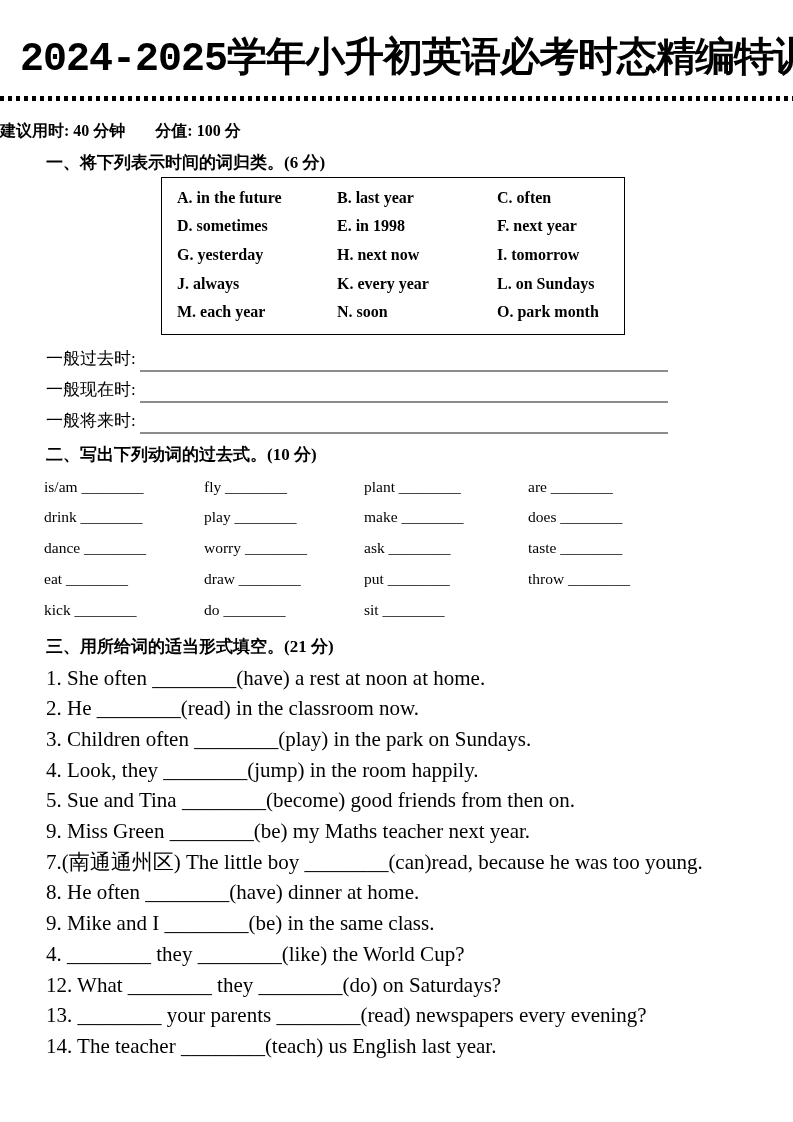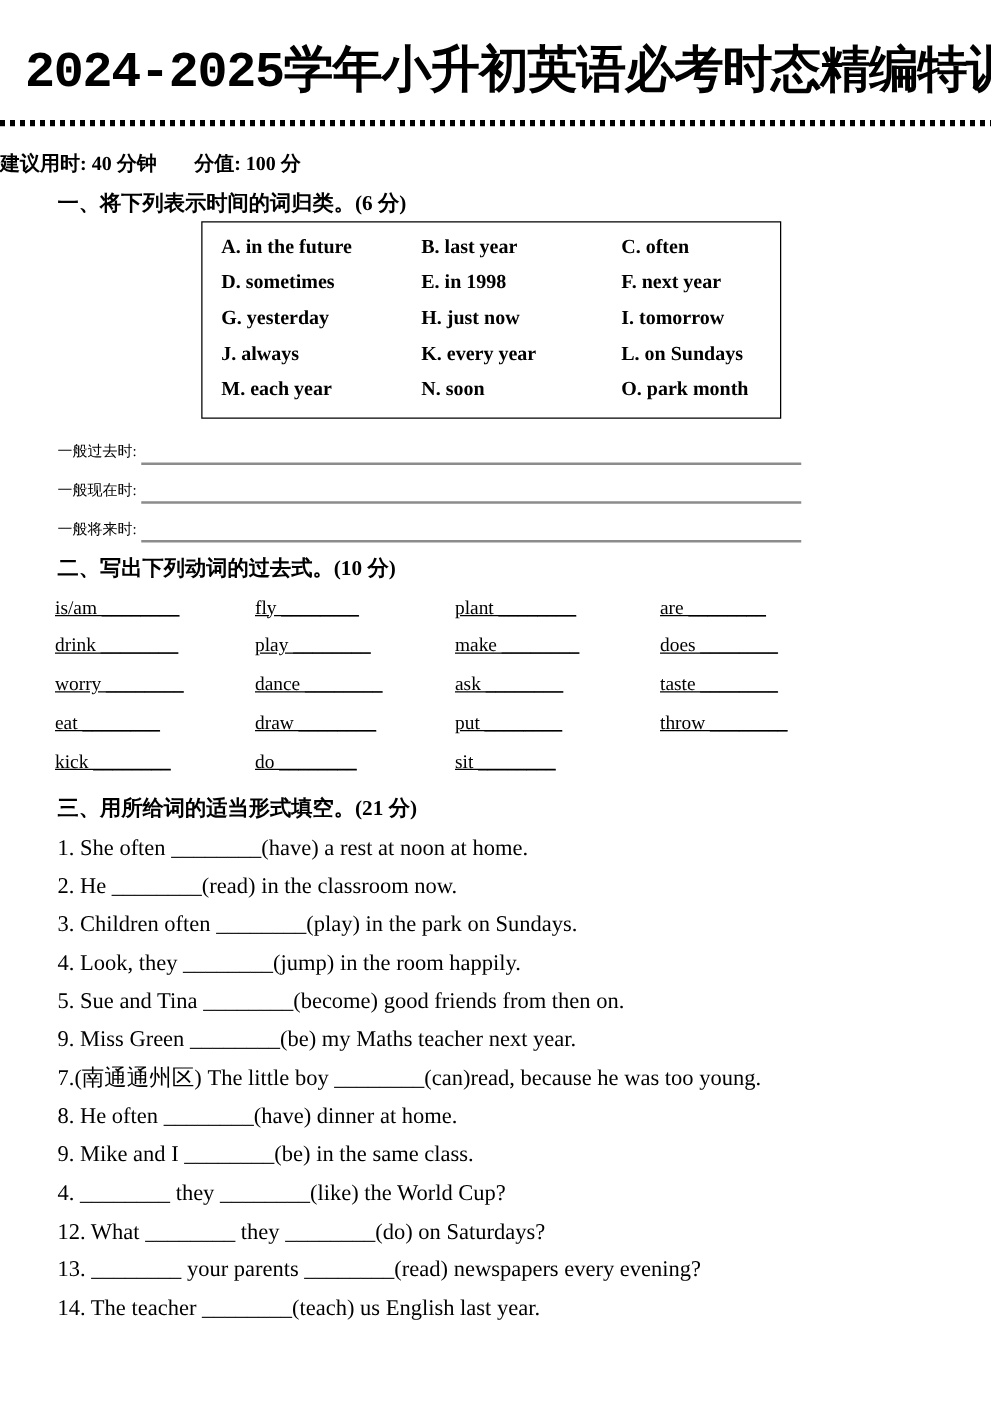--- a/index.html
+++ b/index.html
@@ -59,40 +59,39 @@
   .opt-row {
     display: grid;
     grid-template-columns: 160px 160px auto;
     line-height: 28.6px;
   }
   .fills { margin: 7px 0 0 46px; }
   .fill-row {
     height: 30.6px;
     display: flex;
     align-items: flex-end;
-    font-size: 12px;
+    font-size: 17px;
   }
   .fill-label { padding-bottom: 2px; }
   .uline {
     width: 528px;
     margin-left: 4px;
     border-bottom: 2px solid #8c8c8c;
     height: 20px;
   }
   .verb-grid {
     margin: 6px 0 0 44px;
     display: grid;
     grid-template-columns: 160px 160px 164px auto;
     font-size: 15.5px;
-    text-decoration: underline;
   }
   .verb-cell { line-height: 30.8px; white-space: nowrap; }
   .items { margin: 5px 0 0 46px; }
   .q-item {
-    font-size: 18px;
+    font-size: 21px;
     line-height: 30.7px;
     white-space: nowrap;
   }
 </style>
 </head>
 <body>
 
 <div class="page">
 
   <h1 class="title">2024-2025学年小升初英语必考时态精编特训</h1>
@@ -112,21 +111,21 @@
       <span class="opt-cell">B. last year</span>
       <span class="opt-cell">C. often</span>
     </div>
     <div class="opt-row">
       <span class="opt-cell">D. sometimes</span>
       <span class="opt-cell">E. in 1998</span>
       <span class="opt-cell">F. next year</span>
     </div>
     <div class="opt-row">
       <span class="opt-cell">G. yesterday</span>
-      <span class="opt-cell">H. just now</span>
+      <span class="opt-cell">H. next now</span>
       <span class="opt-cell">I. tomorrow</span>
     </div>
     <div class="opt-row">
       <span class="opt-cell">J. always</span>
       <span class="opt-cell">K. every year</span>
       <span class="opt-cell">L. on Sundays</span>
     </div>
     <div class="opt-row">
       <span class="opt-cell">M. each year</span>
       <span class="opt-cell">N. soon</span>
@@ -153,22 +152,22 @@
 
   <div class="verb-grid">
     <span class="verb-cell">is/am ________</span>
     <span class="verb-cell">fly ________</span>
     <span class="verb-cell">plant ________</span>
     <span class="verb-cell">are ________</span>
     <span class="verb-cell">drink ________</span>
     <span class="verb-cell">play ________</span>
     <span class="verb-cell">make ________</span>
     <span class="verb-cell">does ________</span>
+    <span class="verb-cell">dance ________</span>
     <span class="verb-cell">worry ________</span>
-    <span class="verb-cell">dance ________</span>
     <span class="verb-cell">ask ________</span>
     <span class="verb-cell">taste ________</span>
     <span class="verb-cell">eat ________</span>
     <span class="verb-cell">draw ________</span>
     <span class="verb-cell">put ________</span>
     <span class="verb-cell">throw ________</span>
     <span class="verb-cell">kick ________</span>
     <span class="verb-cell">do ________</span>
     <span class="verb-cell">sit ________</span>
   </div>

